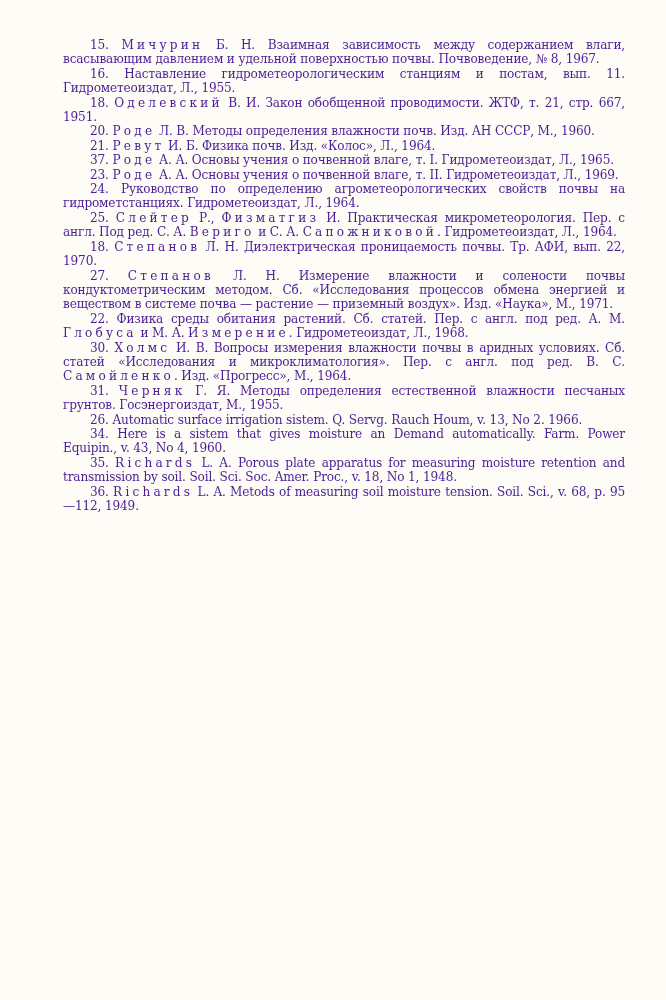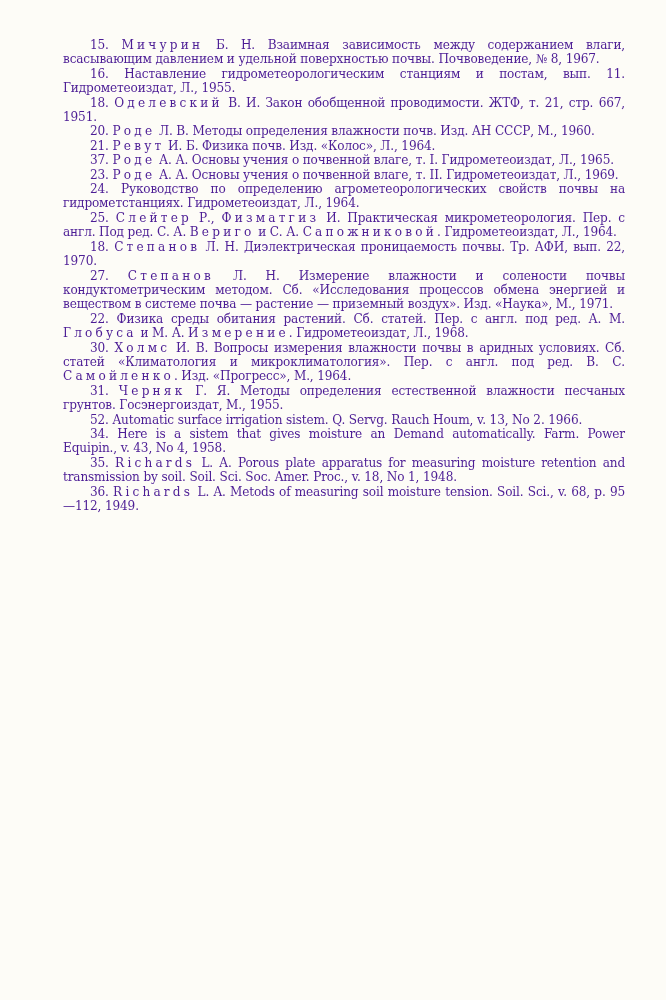--- a/index.html
+++ b/index.html
@@ -58,25 +58,25 @@
 
   <p class="ref"><span>25.</span> <span class="sp">Слейтер</span><span> Р., </span><span class="sp">Физматгиз</span><span> И. Практическая микрометеорология. Пер. с англ. Под ред. С. А. </span><span class="sp">Вериго</span><span> и С. А. </span><span class="sp">Сапожниковой</span><span>. Гидрометеоиздат, Л., 1964.</span></p>
 
   <p class="ref"><span>18.</span> <span class="sp">Степанов</span><span> Л. Н. Диэлектрическая проницаемость почвы. Тр. АФИ, вып. 22, 1970.</span></p>
 
   <p class="ref"><span>27.</span> <span class="sp">Степанов</span><span> Л. Н. Измерение влажности и солености почвы кондуктометрическим методом. Сб. «Исследования процессов обмена энергией и веществом в системе почва — растение — приземный воздух». Изд. «Наука», М., 1971.</span></p>
 
 
   <p class="ref"><span>22.</span> <span>Физика среды обитания растений. Сб. статей. Пер. с англ. под ред. А. М. </span><span class="sp">Глобуса</span><span> и М. А. </span><span class="sp">Измерение</span><span>. Гидрометеоиздат, Л., 1968.</span></p>
 
-  <p class="ref"><span>30.</span> <span class="sp">Холмс</span><span> И. В. Вопросы измерения влажности почвы в аридных условиях. Сб. статей «Климатология и микроклиматология». Пер. с англ. под ред. В. С. </span><span class="sp">Самойленко</span><span>. Изд. «Прогресс», М., 1964.</span></p>
+  <p class="ref"><span>30.</span> <span class="sp">Холмс</span><span> И. В. Вопросы измерения влажности почвы в аридных условиях. Сб. статей «Исследования и микроклиматология». Пер. с англ. под ред. В. С. </span><span class="sp">Самойленко</span><span>. Изд. «Прогресс», М., 1964.</span></p>
 
   <p class="ref"><span>31.</span> <span class="sp">Черняк</span><span> Г. Я. Методы определения естественной влажности песчаных грунтов. Госэнергоиздат, М., 1955.</span></p>
 
 
-  <p class="ref"><span>52.</span> <span>Automatic surface irrigation sistem. Q. Servg. Rauch Houm, v. 13, No 2. 1966.</span></p>
+  <p class="ref"><span>26.</span> <span>Automatic surface irrigation sistem. Q. Servg. Rauch Houm, v. 13, No 2. 1966.</span></p>
 
-  <p class="ref"><span>34.</span> <span>Here is a sistem that gives moisture an Demand automatically. Farm. Power Equipin., v. 43, No 4, 1958.</span></p>
+  <p class="ref"><span>34.</span> <span>Here is a sistem that gives moisture an Demand automatically. Farm. Power Equipin., v. 43, No 4, 1960.</span></p>
 
   <p class="ref"><span>35.</span> <span class="sp">Richards</span><span> L. A. Porous plate apparatus for measuring moisture retention and transmission by soil. Soil. Sci. Soc. Amer. Proc., v. 18, No 1, 1948.</span></p>
 
   <p class="ref"><span>36.</span> <span class="sp">Richards</span><span> L. A. Metods of measuring soil moisture tension. Soil. Sci., v. 68, p. 95—112, 1949.</span></p>
 </div>
 
 </body></html>

